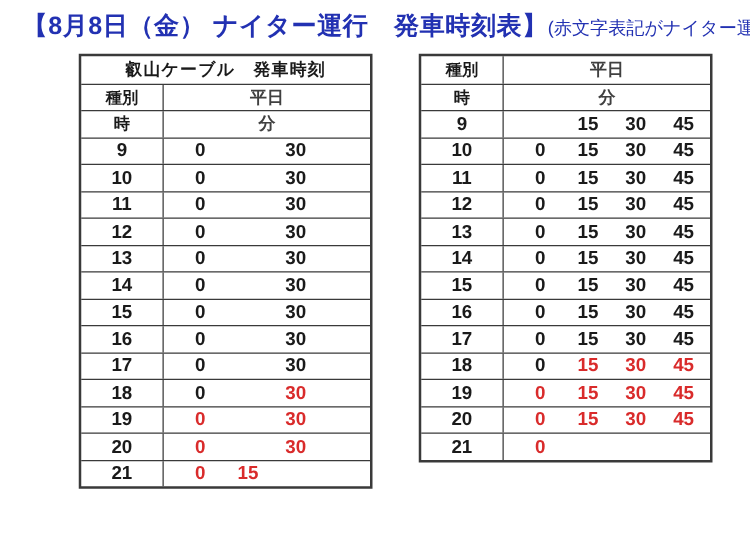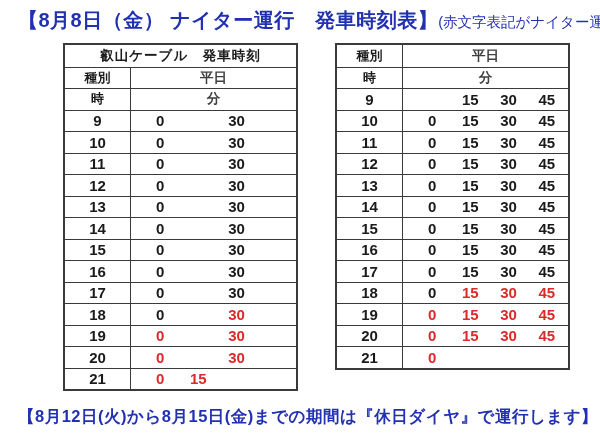--- a/index.html
+++ b/index.html
@@ -369,15 +369,14 @@
         <div class="cell-left num">21</div>
         <div class="cell-mins">
           <div class="min-slot red">0</div>
           <div class="min-slot"></div>
           <div class="min-slot"></div>
           <div class="min-slot"></div>
         </div>
       </div>
     </section>
 
-  <div class="footer-note">【8月12日(火)から8月15日(金)までの期間は『休日ダイヤ』で運行します】</div>
 
 </div>
 
 </body></html>

